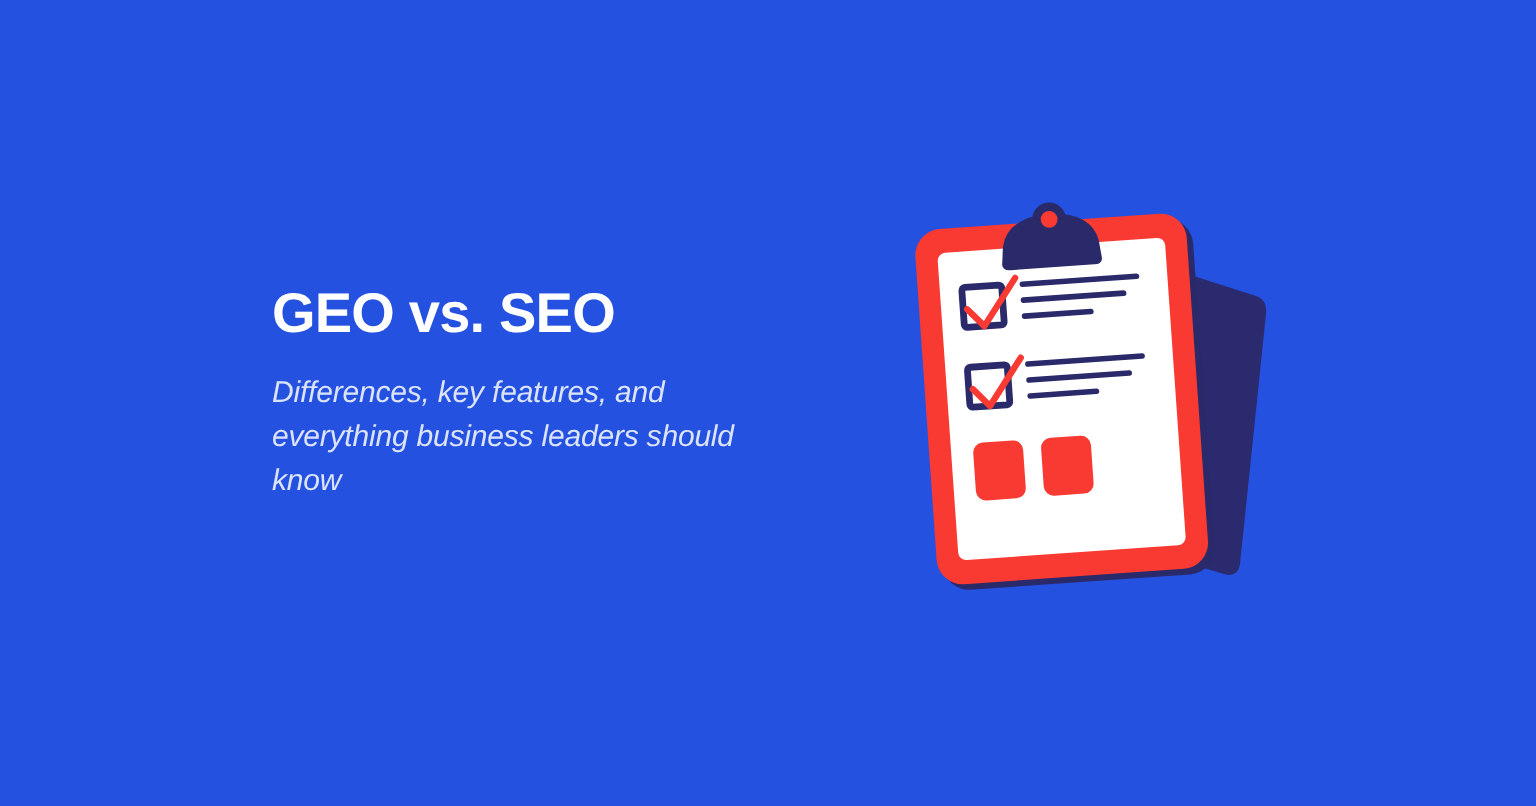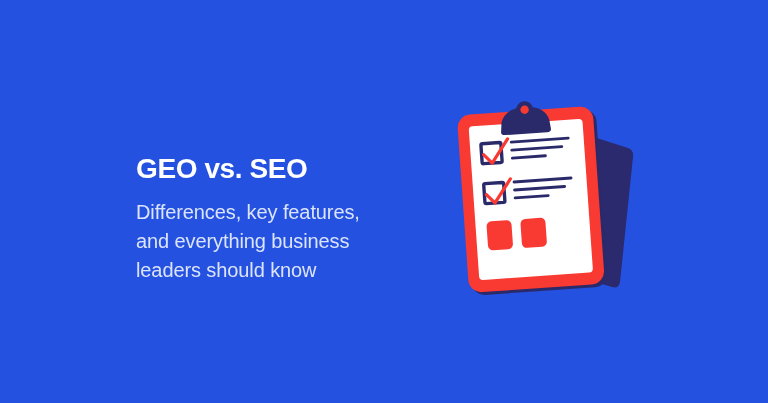--- a/index.html
+++ b/index.html
@@ -18,40 +18,41 @@
     width: 768px;
     height: 403px;
     background: #2451e0;
     overflow: hidden;
   }
 
   
   .text-block {
     position: absolute;
     left: 136px;
-    top: 152px;
+    top: 140px;
     width: 290px;
   }
   .headline {
     margin: 0;
     font-size: 28px;
     font-weight: 700;
     line-height: 1.18;
     letter-spacing: -0.4px;
     color: #ffffff;
   }
   .subhead {
     margin: 0;
     padding-top: 13px;
-    font-size: 20px;
+    font-size: 15px;
     font-weight: 400;
     line-height: 1.45;
     letter-spacing: -0.1px;
     color: #dbe4fb;
     max-width: 262px;
+    font-style: italic;
   }
 
   
   .illustration {
     position: absolute;
     left: 452px;
     top: 96px;
     width: 200px;
     height: 200px;
   }

